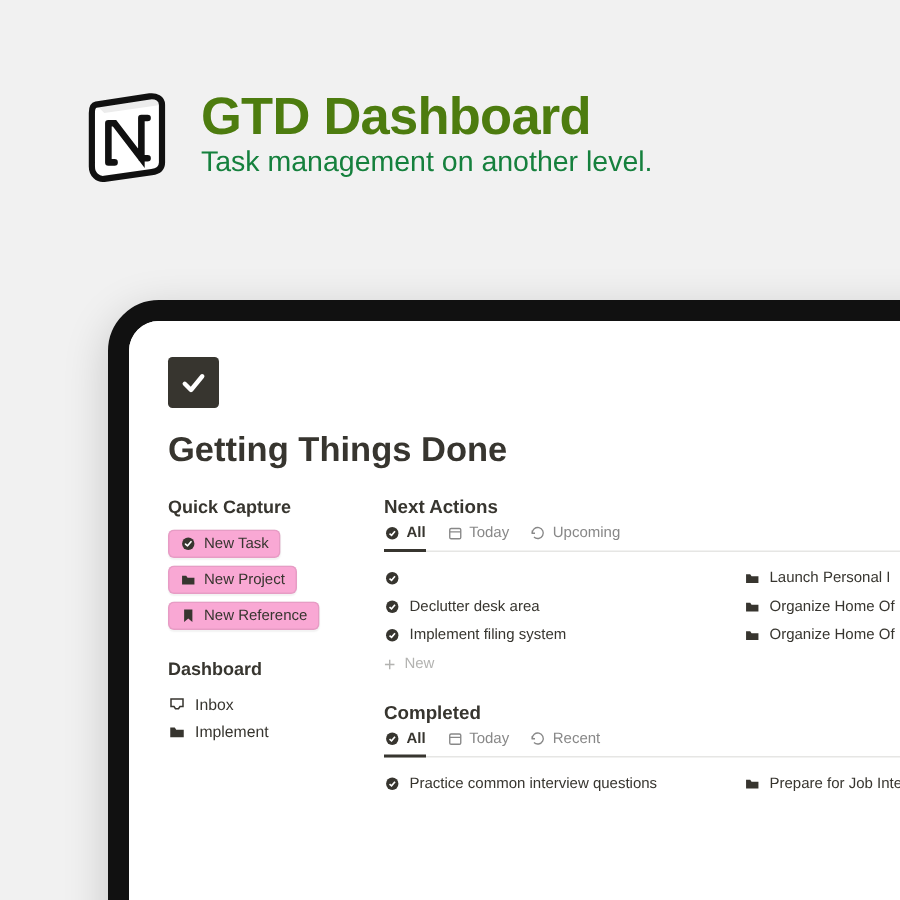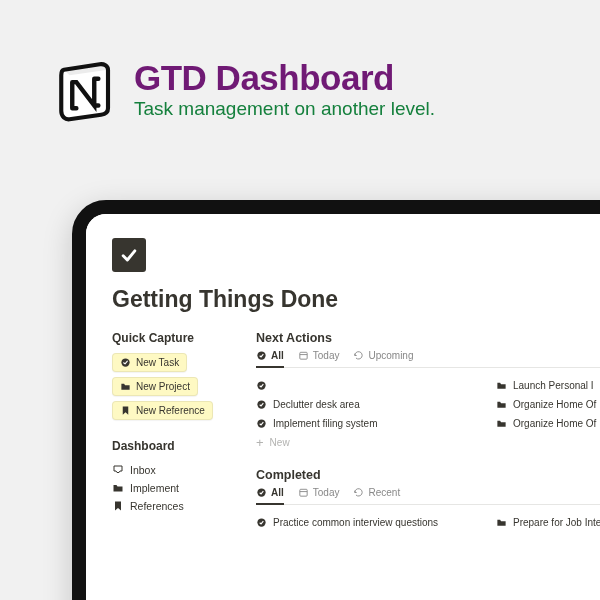--- a/index.html
+++ b/index.html
@@ -21,21 +21,21 @@
     padding: 55px 0 0 52px;
   }
   .hero-logo {
     width: 68px; height: 68px;
     display: flex; align-items: center; justify-content: center;
   }
   .hero-text h1 {
     font-size: 35px;
     font-weight: 800;
     letter-spacing: -0.5px;
-    color: #701a75;
+    color: #4d7c0f;
   }
   .hero-text p {
     font-size: 19px;
     color: #15803d;
     margin-top: 0px;
   }
 
   
   .tablet {
     position: absolute;
@@ -86,21 +86,21 @@
   .block-h {
     font-size: 12.5px;
     font-weight: 700;
     margin-bottom: 5px;
   }
 
   .btn {
     display: inline-flex;
     align-items: center;
     gap: 5px;
-    background: #fef9c3;
+    background: #f9a8d4;
     border: 1px solid rgba(0,0,0,0.07);
     box-shadow: 0 1px 1px rgba(0,0,0,0.05);
     border-radius: 4px;
     padding: 3px 7px;
     font-size: 10px;
     font-weight: 500;
     margin-bottom: 5px;
     white-space: nowrap;
     cursor: pointer;
   }
@@ -226,28 +226,20 @@
             <span>Inbox</span>
           </div>
           <div class="nav-item">
             <span class="ic">
               <svg width="12" height="12" viewBox="0 0 24 24">
                   <path d="M3 6 L9 6 L11 9 L21 9 L21 19 L3 19 Z" fill="#37352f"></path>
                 </svg>
             </span>
             <span>Implement</span>
           </div>
-          <div class="nav-item">
-            <span class="ic">
-              <svg width="12" height="12" viewBox="0 0 24 24">
-                  <path d="M6 3 L18 3 L18 21 L12 16 L6 21 Z" fill="#37352f"></path>
-                </svg>
-            </span>
-            <span>References</span>
-          </div>
         </div>
       </div>
 
       <div class="col-right">
 
         <div class="block-h">Next Actions</div>
         <div class="tabs">
           <div class="tab active">
             <span class="ic">
                 <svg width="11" height="11" viewBox="0 0 24 24">

